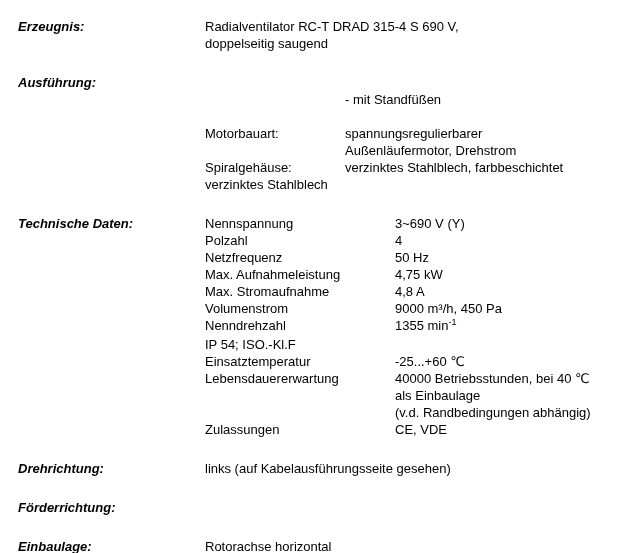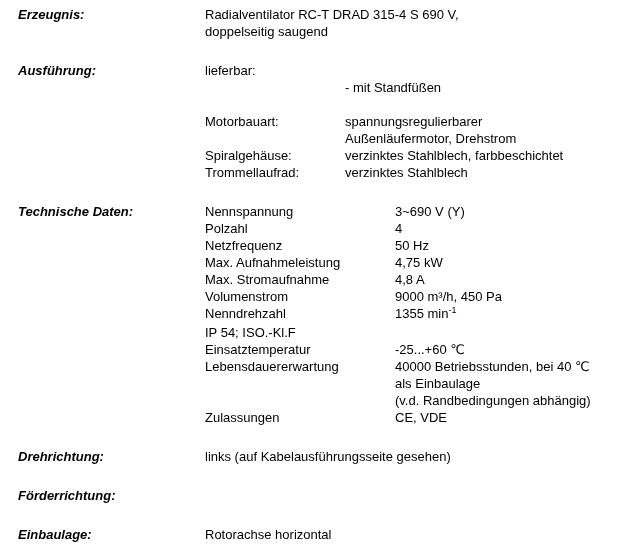--- a/index.html
+++ b/index.html
@@ -14,21 +14,21 @@
     background: #ffffff;
     box-sizing: border-box;
     padding: 6px 0 0 18px;
     overflow: hidden;
     font-family: "Liberation Sans", "DejaVu Sans", sans-serif;
     font-size: 13px;
     line-height: 17px;
     color: #000000;
   }
   .section { margin-top: 22px; }
-  .section:first-child { margin-top: 0; }
+  .section:first-child { margin-top: 12px; }
   .line {
     display: flex;
     white-space: pre;
     align-items: baseline;
   }
   .line.blank { height: 17px; }
   .c1 {
     flex: 0 0 187px;
     font-weight: bold;
     font-style: italic;
@@ -46,27 +46,27 @@
 </head>
 <body>
 
 <div class="page">
   <div>
       <div class="section">
         <div class="line"><span class="c1">Erzeugnis:</span><span class="c2">Radialventilator RC-T DRAD 315-4 S 690 V,</span></div>
         <div class="line"><span class="c1"></span><span class="c2">doppelseitig saugend</span></div>
       </div>
       <div class="section">
-        <div class="line"><span class="c1">Ausführung:</span><span class="c2">lieferbar:</span></div>
+        <div class="line"><span class="c1">Ausführung:</span></div>
         <div class="line"><span class="c1"></span><span class="c2"></span><span class="c3"><span>- mit Standfüßen</span></span></div>
         <div class="line blank"></div>
         <div class="line"><span class="c1"></span><span class="c2">Motorbauart:</span><span class="c3"><span>spannungsregulierbarer</span></span></div>
         <div class="line"><span class="c1"></span><span class="c2"></span><span class="c3"><span>Außenläufermotor, Drehstrom</span></span></div>
         <div class="line"><span class="c1"></span><span class="c2">Spiralgehäuse:</span><span class="c3"><span>verzinktes Stahlblech, farbbeschichtet</span></span></div>
-        <div class="line"><span class="c1"></span><span class="c2">Trommellaufrad:</span><span class="c3"><span>verzinktes Stahlblech</span></span></div>
+        <div class="line"><span class="c1"></span><span class="c3"><span>verzinktes Stahlblech</span></span></div>
       </div>
       <div class="section wide">
         <div class="line"><span class="c1">Technische Daten:</span><span class="c2">Nennspannung</span><span class="c3"><span>3~690 V (Y)</span></span></div>
         <div class="line"><span class="c1"></span><span class="c2">Polzahl</span><span class="c3"><span>4</span></span></div>
         <div class="line"><span class="c1"></span><span class="c2">Netzfrequenz</span><span class="c3"><span>50 Hz</span></span></div>
         <div class="line"><span class="c1"></span><span class="c2">Max. Aufnahmeleistung</span><span class="c3"><span>4,75 kW</span></span></div>
         <div class="line"><span class="c1"></span><span class="c2">Max. Stromaufnahme</span><span class="c3"><span>4,8 A</span></span></div>
         <div class="line"><span class="c1"></span><span class="c2">Volumenstrom</span><span class="c3"><span>9000 m³/h, 450 Pa</span></span></div>
         <div class="line"><span class="c1"></span><span class="c2">Nenndrehzahl</span><span class="c3"><span>1355 min</span><sup class="sup">-1</sup></span></div>
         <div class="line"><span class="c1"></span><span class="c3"><span>IP 54; ISO.-Kl.F</span></span></div>

